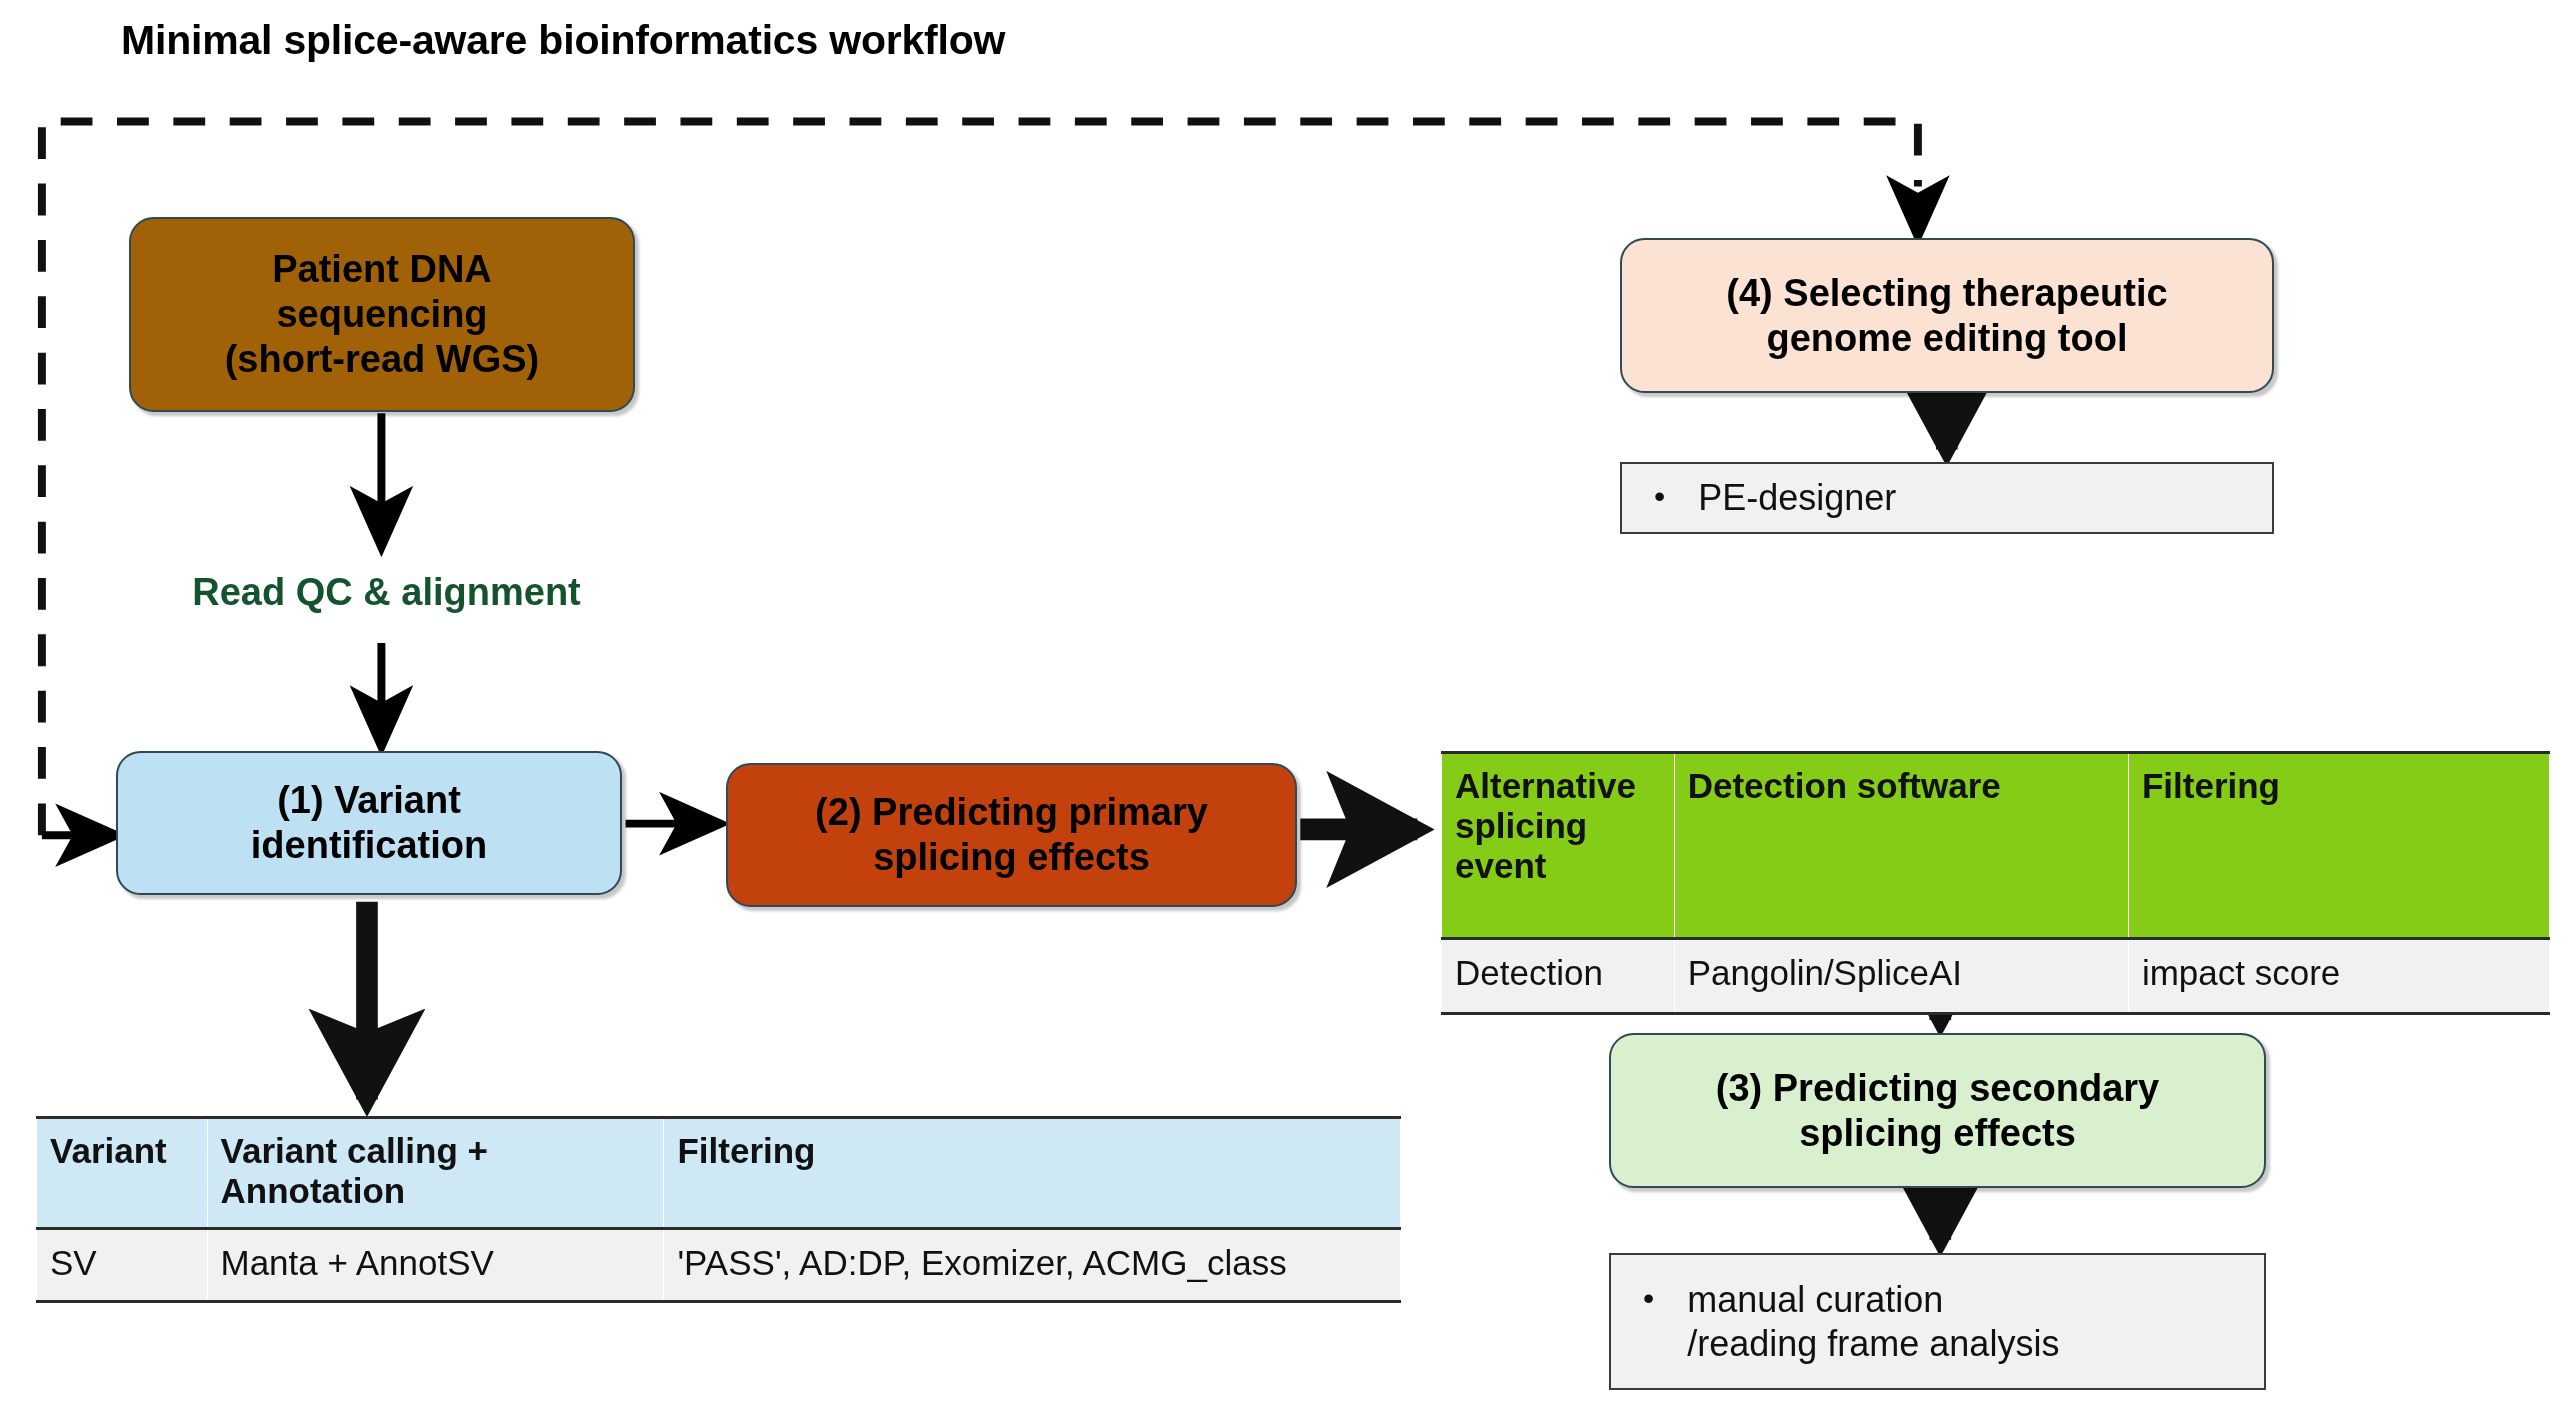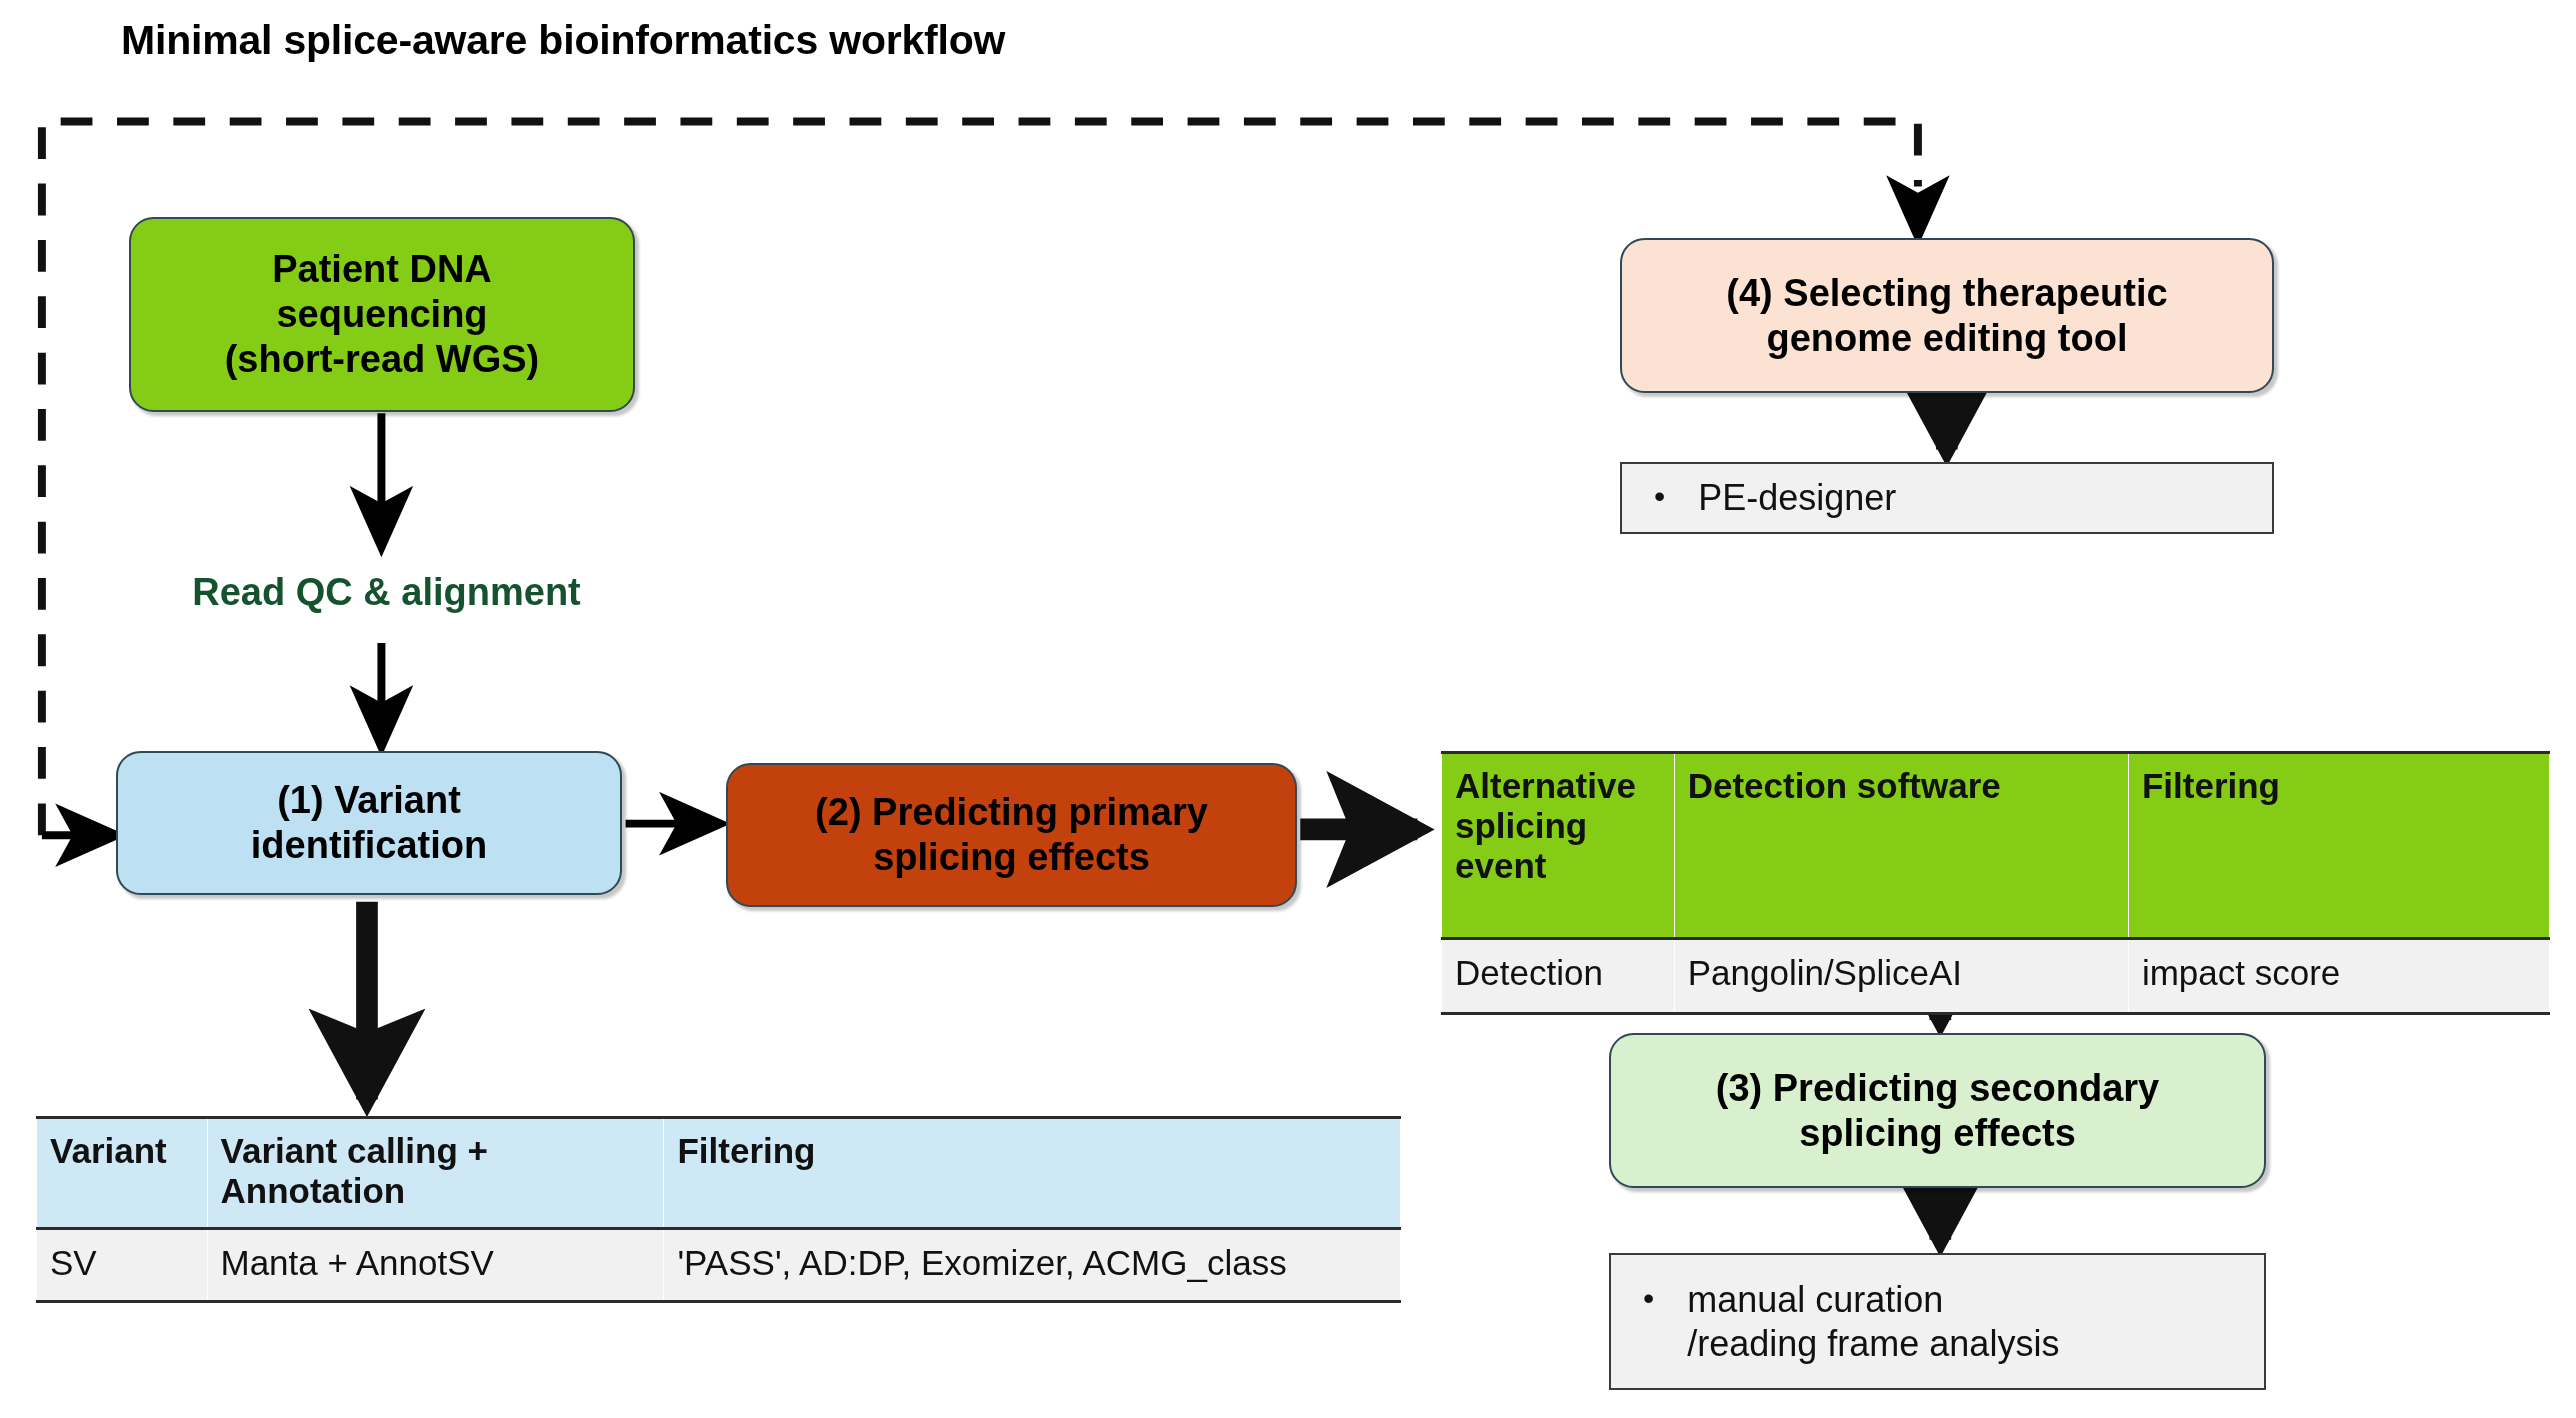--- a/index.html
+++ b/index.html
@@ -50,21 +50,21 @@
     font-size: 41px;
     font-weight: bold;
     color: #000000;
     letter-spacing: -0.2px;
     white-space: nowrap;
   }
 
   #node-patient-dna {
     left: 129px; top: 217px;
     width: 506px; height: 195px;
-    background: #84cc16;
+    background: #a16207;
     font-size: 38px;
   }
   #label-read-qc {
     position: absolute;
     left: 123px; top: 571px;
     width: 527px;
     text-align: center;
     font-size: 38px;
     font-weight: bold;
     color: #14532d;

